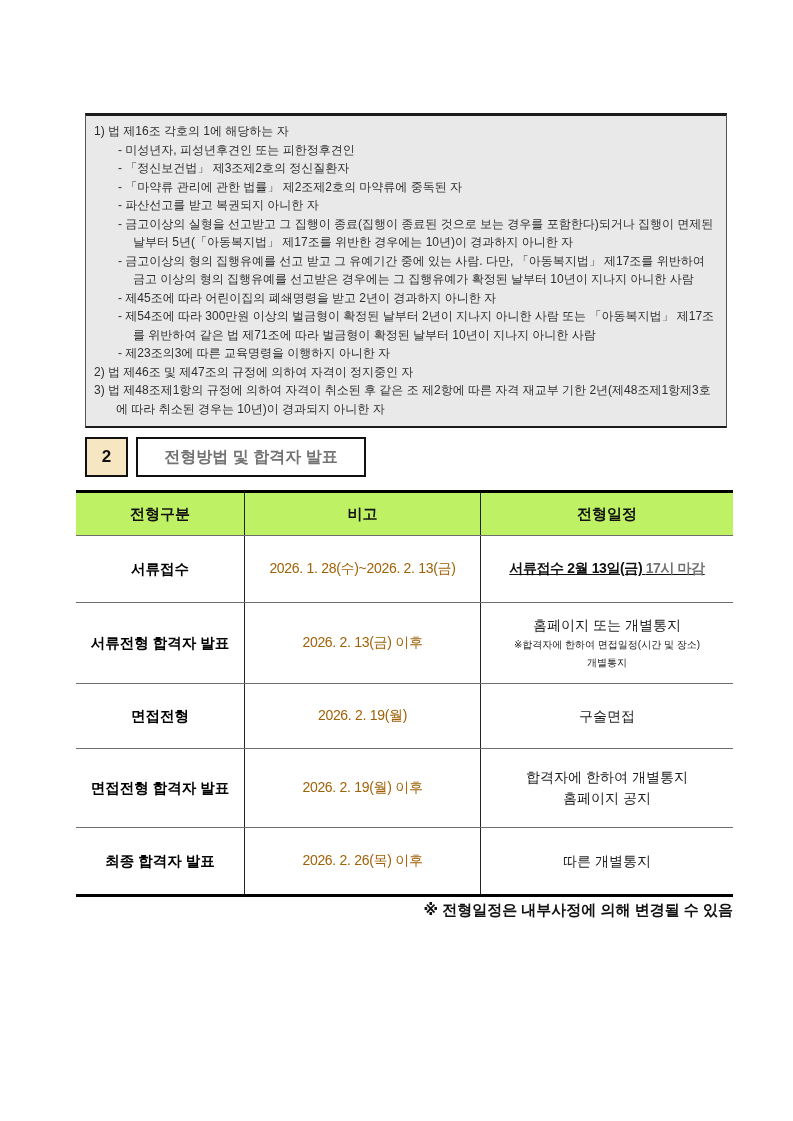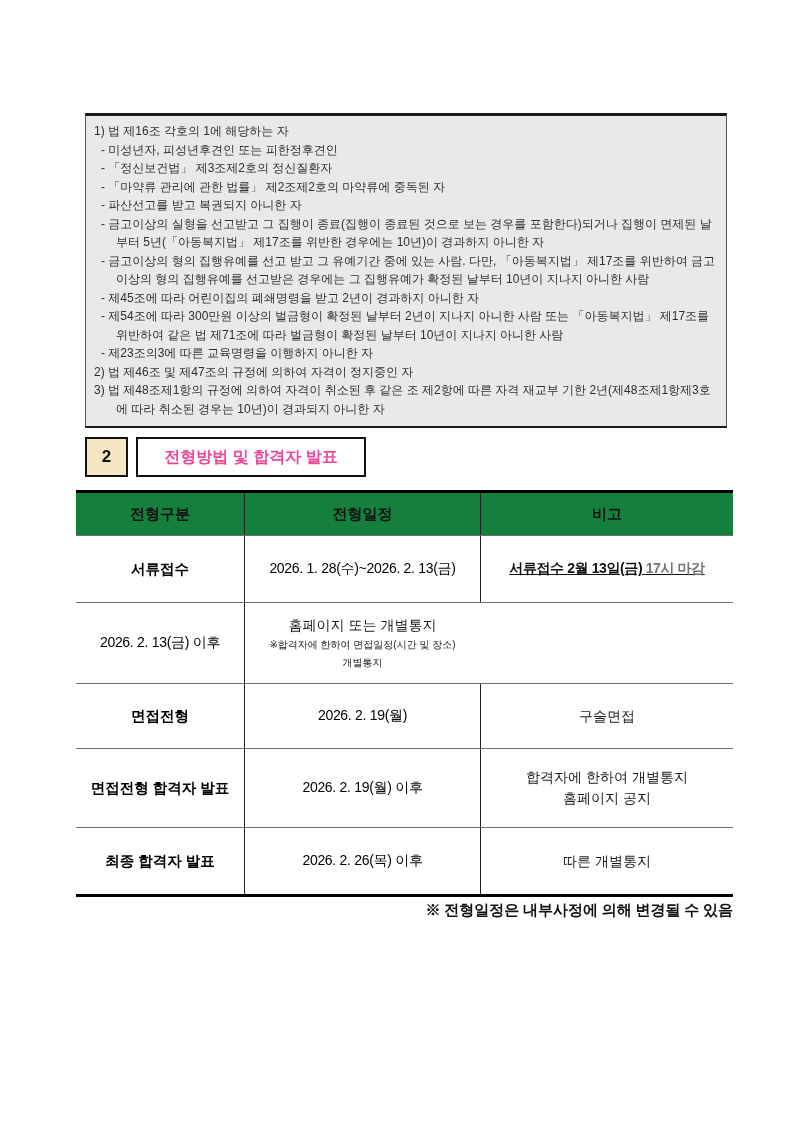--- a/index.html
+++ b/index.html
@@ -8,65 +8,65 @@
 
   
   .elig-box{
     position:absolute;left:85px;top:113px;width:642px;box-sizing:border-box;
     border:1px solid #555;border-top:3px solid #1c1c1c;border-bottom:2px solid #1c1c1c;
     padding:6px 8px 8px 8px;
     font-size:12px;line-height:18.5px;color:#2e2e2e;
   }
   .elig-line{white-space:normal;}
   .elig-line.lvl0{padding-left:22px;text-indent:-22px;}
-  .elig-line.lvl1{margin-left:7px;padding-left:15px;text-indent:-15px;}
+  .elig-line.lvl1{margin-left:24px;padding-left:15px;text-indent:-15px;}
 
   
   .sec-num{
     position:absolute;left:85px;top:437px;width:43px;height:40px;box-sizing:border-box;
     border:2px solid #111;display:flex;align-items:center;justify-content:center;
     font-weight:bold;font-size:17px;color:#111;
   }
   .sec-title{
     position:absolute;left:136px;top:437px;height:40px;min-width:230px;box-sizing:border-box;
     border:2px solid #111;background:#fff;display:flex;align-items:center;justify-content:center;
-    font-weight:bold;font-size:16px;color:#ec4899;padding:0 14px;
+    font-weight:bold;font-size:16px;color:#737373;padding:0 14px;
   }
 
   
   .sched-table{
     position:absolute;left:76px;top:490px;width:657px;box-sizing:border-box;
     border-top:3px solid #000;border-bottom:3px solid #000;
   }
   .thead,.trow{display:grid;grid-template-columns:168px 236px 253px;}
   .thead{height:42px;border-bottom:1.5px solid #6e6e6e;}
   .trow{border-bottom:1.5px solid #6e6e6e;}
   .trow:last-child{border-bottom:none;}
   .cell,.hcell{
     display:flex;flex-direction:column;align-items:center;justify-content:center;
     text-align:center;box-sizing:border-box;padding:4px 3px;
   }
   .hcell{font-weight:bold;font-size:15px;color:#111;}
   .cell+.cell,.hcell+.hcell{border-left:1.6px solid #222;}
   .cell.cat{font-weight:bold;font-size:14.5px;color:#000000;}
-  .cell.sched{font-size:14px;color:#000000;white-space:nowrap;letter-spacing:-0.3px;}
+  .cell.sched{font-size:14px;color:#a16207;white-space:nowrap;letter-spacing:-0.3px;}
   .cell.note{font-size:14px;color:#1a1a1a;}
   .note-line{line-height:21px;}
   .note-line.small{font-size:10px;line-height:18px;}
   .deadline{font-weight:bold;font-size:14px;text-decoration:underline;white-space:nowrap;letter-spacing:-0.4px;color:#111;}
   .r0{min-height:66px;}
   .r1{min-height:80px;}
   .r2{min-height:64px;}
   .r3{min-height:78px;}
   .r4{min-height:66px;}
 
   
   .footnote{
     position:absolute;left:76px;top:901px;width:657px;text-align:right;
-    font-weight:bold;font-size:15px;color:#111;font-family:Liberation Serif, serif;
+    font-weight:bold;font-size:15px;color:#111;
   }
 </style>
 </head>
 <body>
 
 <div class="page">
 
   <div class="elig-box" style="background: rgb(233, 233, 233);">
     <div>
         <div class="elig-line lvl0">1) 법 제16조 각호의 1에 해당하는 자</div>
@@ -81,34 +81,35 @@
         <div class="elig-line lvl1">- 제23조의3에 따른 교육명령을 이행하지 아니한 자</div>
         <div class="elig-line lvl0">2) 법 제46조 및 제47조의 규정에 의하여 자격이 정지중인 자</div>
         <div class="elig-line lvl0">3) 법 제48조제1항의 규정에 의하여 자격이 취소된 후 같은 조 제2항에 따른 자격 재교부 기한 2년(제48조제1항제3호에 따라 취소된 경우는 10년)이 경과되지 아니한 자</div>
       </div>
   </div>
 
   <div class="sec-num" style="background: rgb(246, 230, 194);">2</div>
   <div class="sec-title">전형방법 및 합격자 발표</div>
 
   <div class="sched-table">
-    <div class="thead" style="background: #15803d;">
+    <div class="thead" style="background: #bef264;">
       <div class="hcell">전형구분</div>
+      <div class="hcell">비고</div>
       <div class="hcell">전형일정</div>
-      <div class="hcell">비고</div>
     </div>
     <div>
         <div class="trow r0">
           <div class="cell cat">서류접수</div>
           <div class="cell sched">2026. 1. 28(수)~2026. 2. 13(금)</div>
           <div class="cell note">
             <span class="deadline"><span>서류접수 2월 13일(금) </span><span style="color: #737373;">17시 마감</span></span>
           </div>
         </div>
         <div class="trow r1">
+          <div class="cell cat">서류전형 합격자 발표</div>
           <div class="cell sched">2026. 2. 13(금) 이후</div>
           <div class="cell note">
             <div class="note-line">홈페이지 또는 개별통지</div>
             <div class="note-line small">※합격자에 한하여 면접일정(시간 및 장소)</div>
             <div class="note-line small">개별통지</div>
           </div>
         </div>
         <div class="trow r2">
           <div class="cell cat">면접전형</div>
           <div class="cell sched">2026. 2. 19(월)</div>

